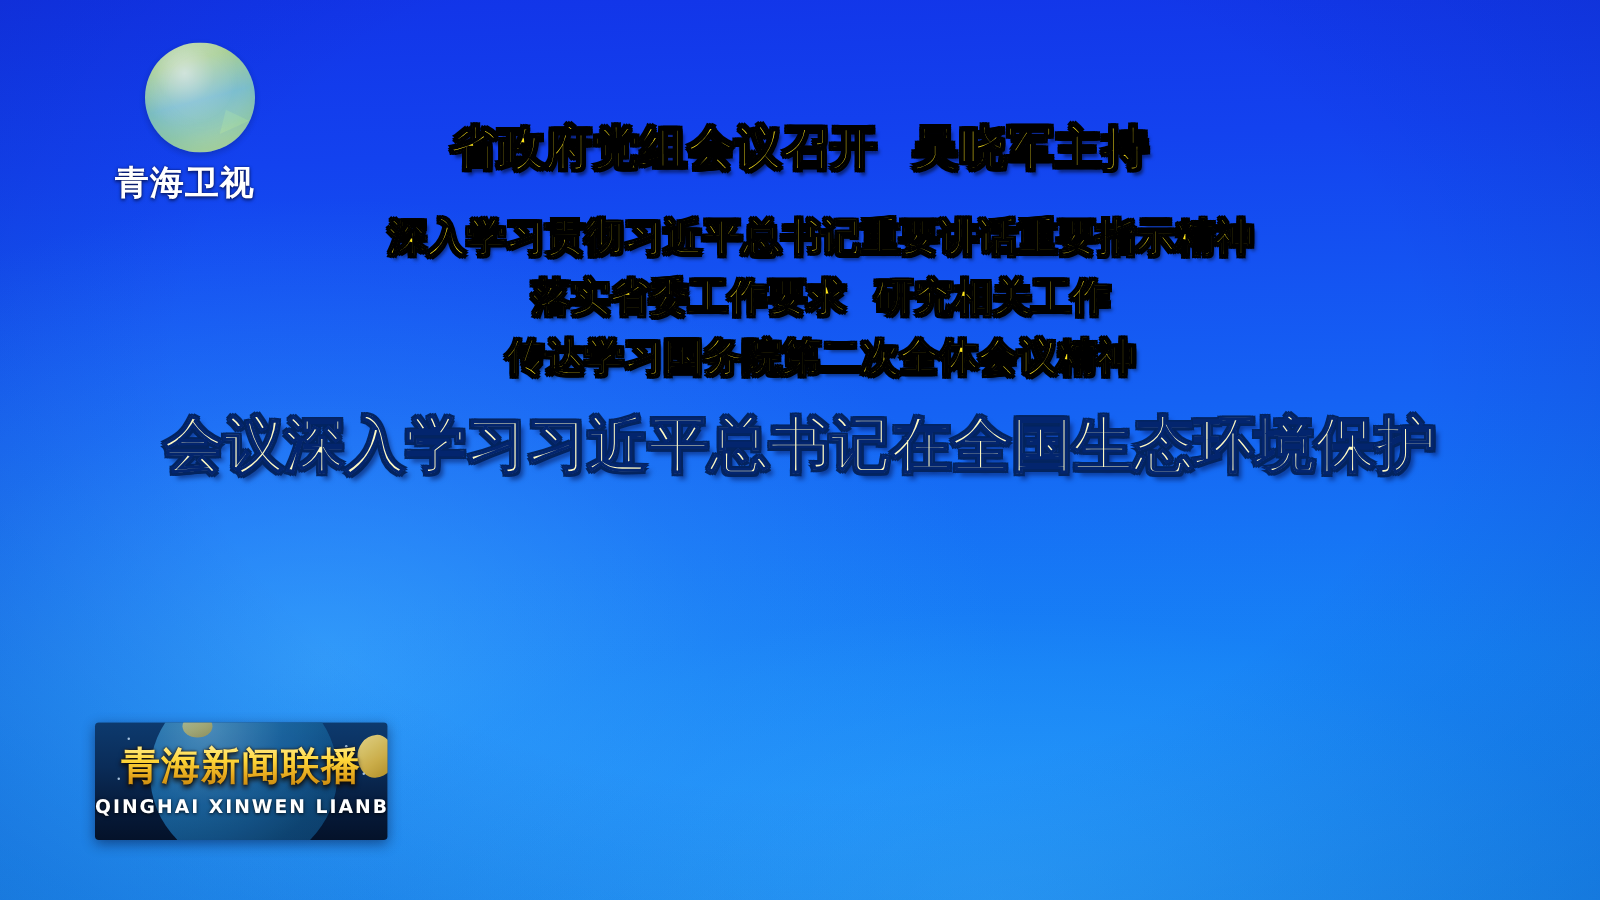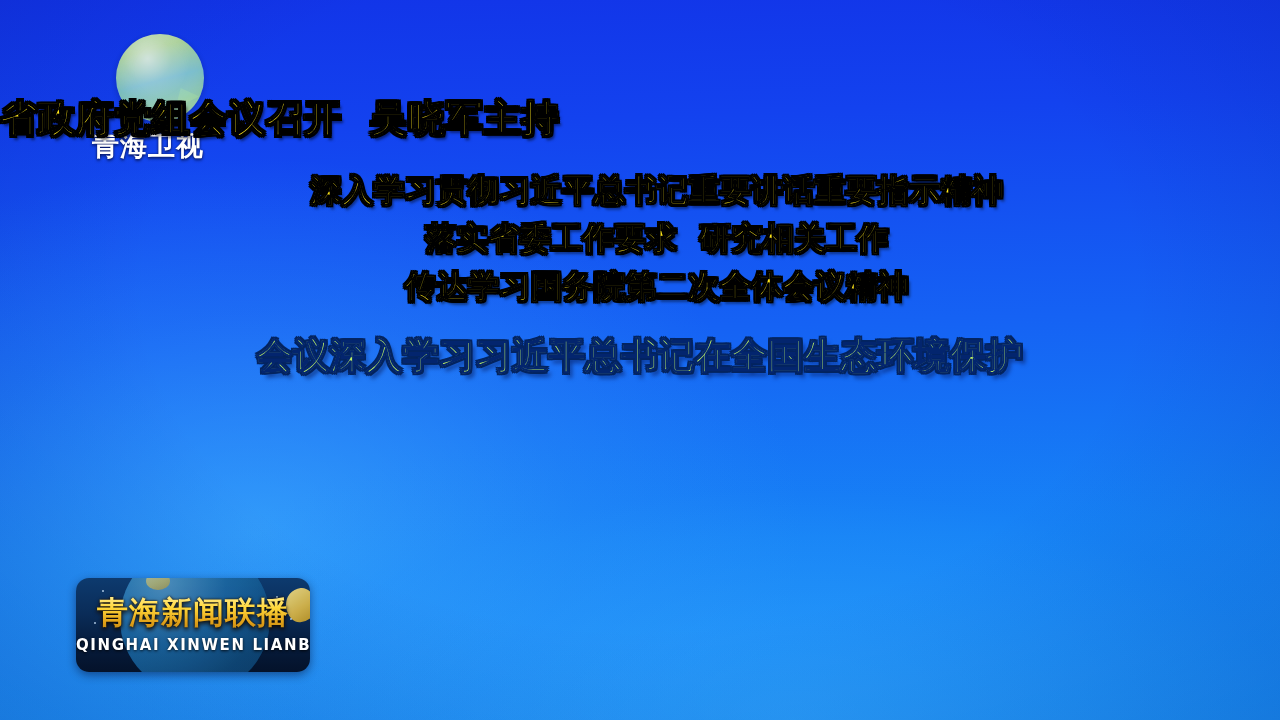--- a/index.html
+++ b/index.html
@@ -82,20 +82,21 @@
     text-shadow: 0 2px 3px rgba(0,0,20,0.55), 0 0 2px rgba(0,0,40,0.6);
     white-space: nowrap;
   }
 
   
   .headline-block {
     position: absolute;
     left: 0;
     top: 96px;
     width: 1280px;
+    text-align: center;
   }
   .headline {
     font-size: 37px;
     font-weight: 700;
     color: #ffe61a;
     letter-spacing: 1px;
     line-height: 46px;
     white-space: pre;
     -webkit-text-stroke: 1.2px #000;
     text-shadow:
@@ -127,41 +128,41 @@
 
   
   .body-block {
     position: absolute;
     left: 0;
     top: 322px;
     width: 1280px;
     text-align: center;
   }
   .bodyline {
-    font-size: 36px;
-    font-weight: 700;
-    color: #bef264;
+    font-size: 48px;
+    font-weight: 700;
+    color: #fef9c3;
     line-height: 68px;
     letter-spacing: 0.5px;
     white-space: pre;
     -webkit-text-stroke: 1px #03256e;
     text-shadow:
       -2px 0 0 #04245f, 2px 0 0 #04245f, 0 -2px 0 #04245f, 0 2px 0 #04245f,
       -2px -2px 0 #04245f, 2px -2px 0 #04245f, -2px 2px 0 #04245f, 2px 2px 0 #04245f,
       4px 5px 4px rgba(0,10,60,0.55);
   }
 
   
   .badge {
     position: absolute;
     left: 76px;
     top: 578px;
     width: 234px;
     height: 94px;
-    border-radius: 13px;
+    border-radius: 3px;
     overflow: hidden;
     background: linear-gradient(180deg, #0d3a6e 0%, #0a2c58 38%, #061b3b 72%, #04122a 100%);
     box-shadow: 0 3px 10px rgba(0,0,30,0.45);
   }
   .badge-globe {
     position: absolute;
     left: 44px;
     top: -34px;
     width: 150px;
     height: 150px;

